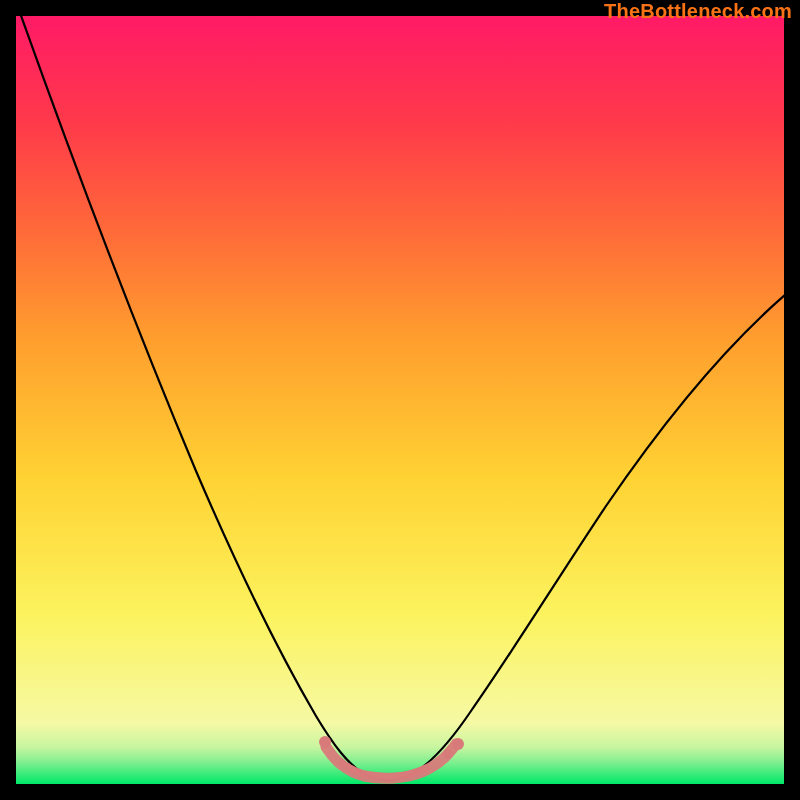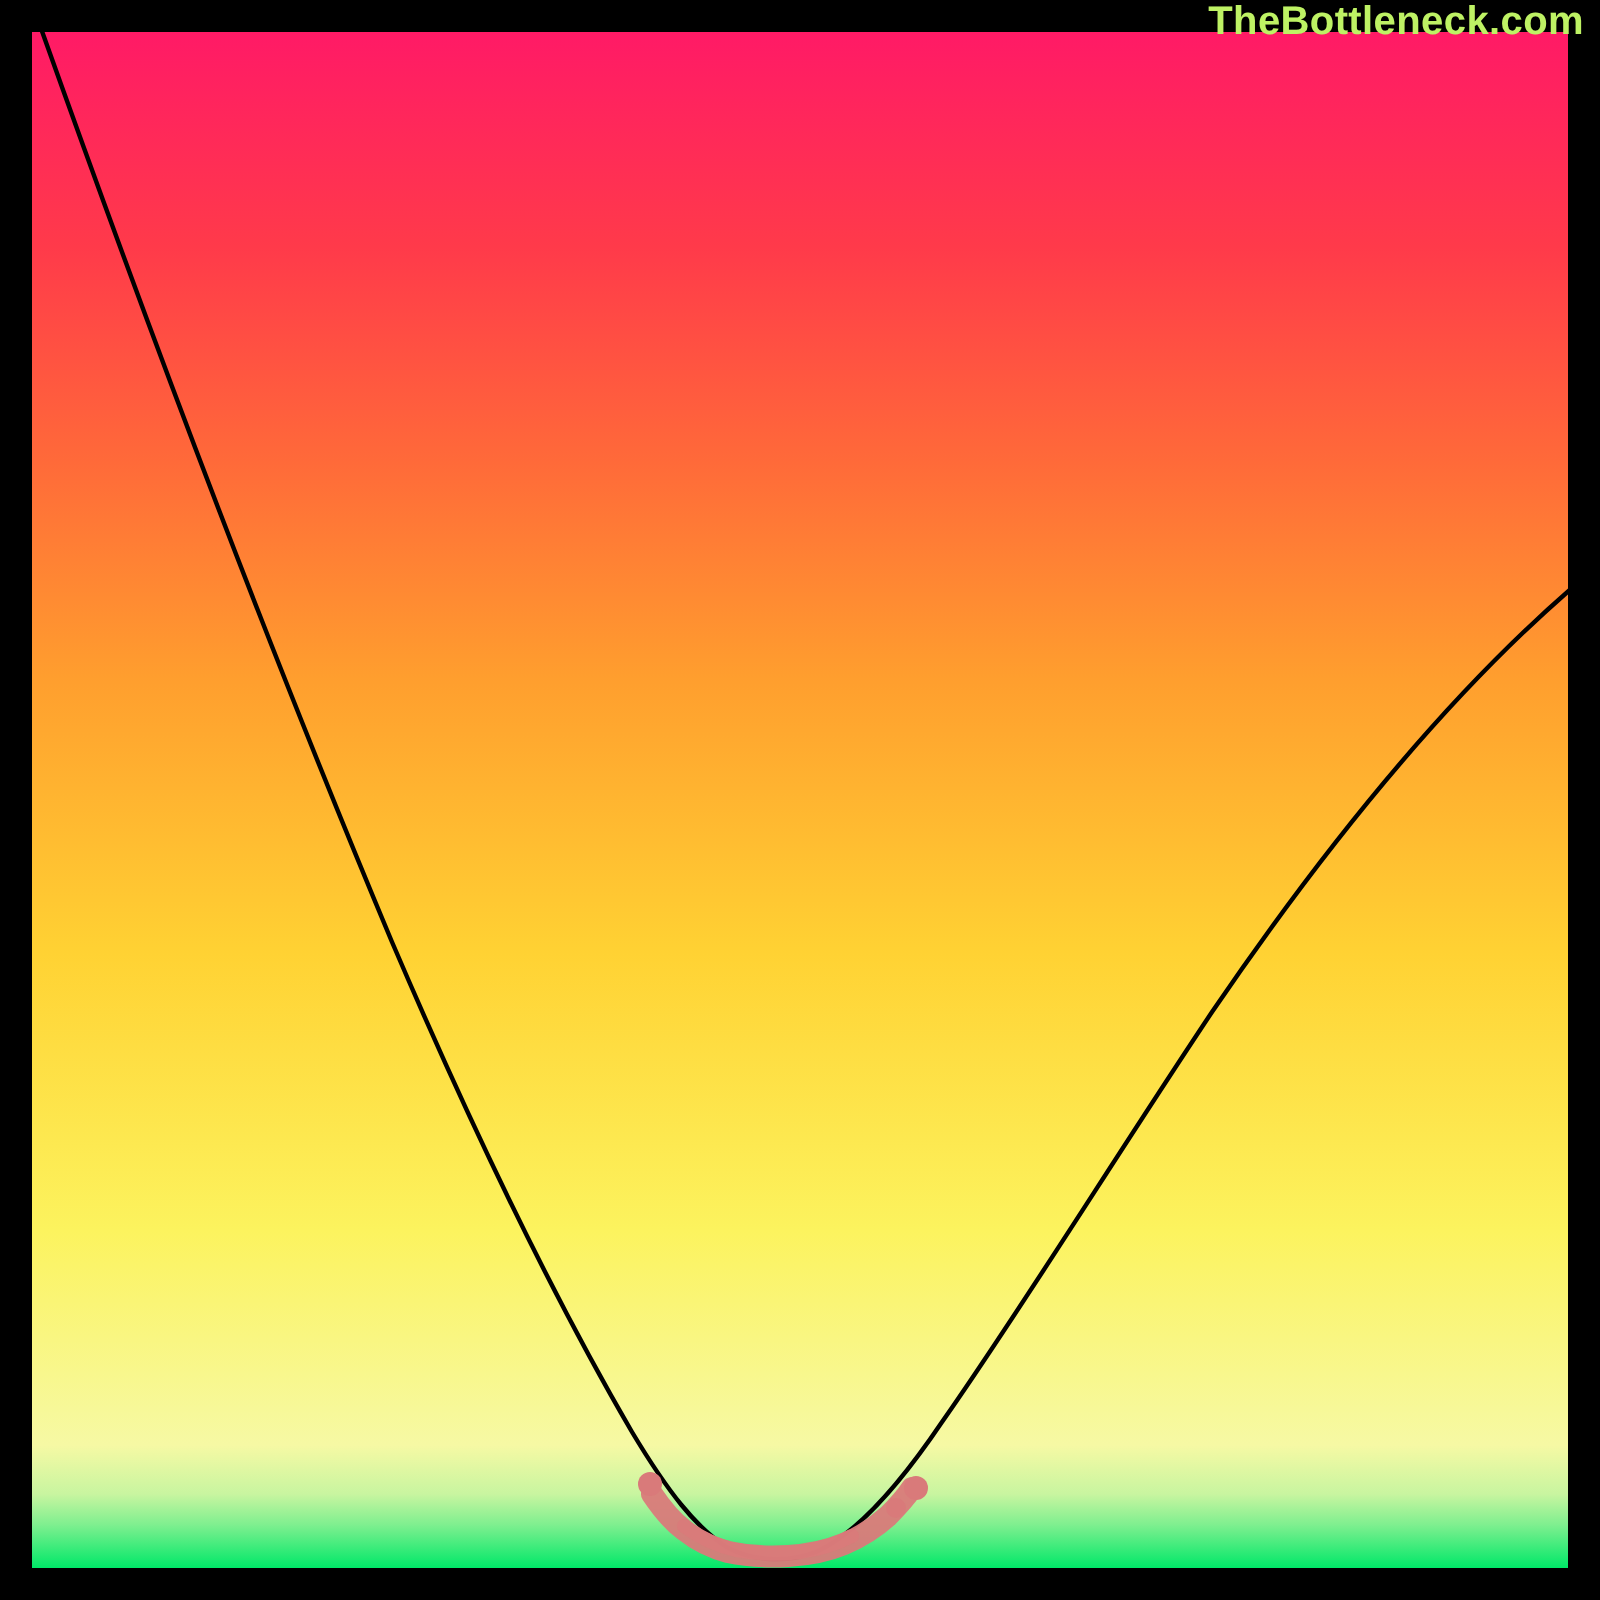--- a/index.html
+++ b/index.html
@@ -56,21 +56,21 @@
     stroke-linecap: round;
     stroke-linejoin: round;
   }
   .dot {
     stroke: none;
   }
   .attribution {
     position: absolute;
     top: 0;
     right: 8px;
-    color: #bef264;
+    color: #f97316;
     font-size: 20px;
     font-weight: 600;
     letter-spacing: 0.2px;
     user-select: none;
   }
 </style>
 </head>
 <body>
 
 <div class="stage">

